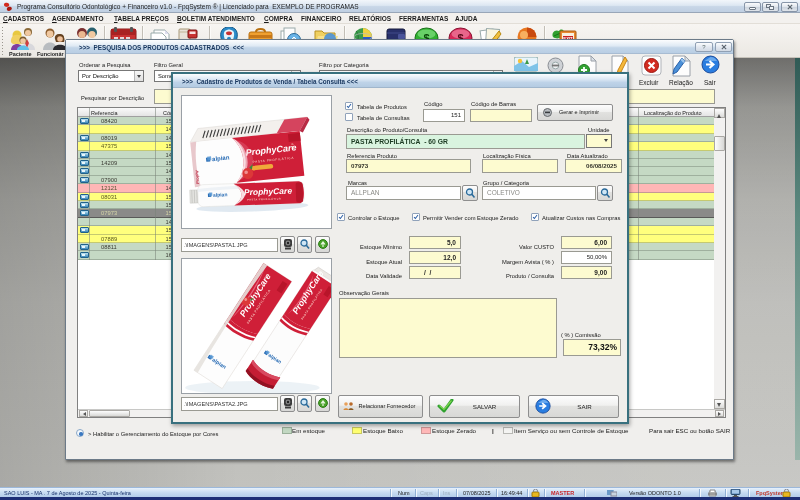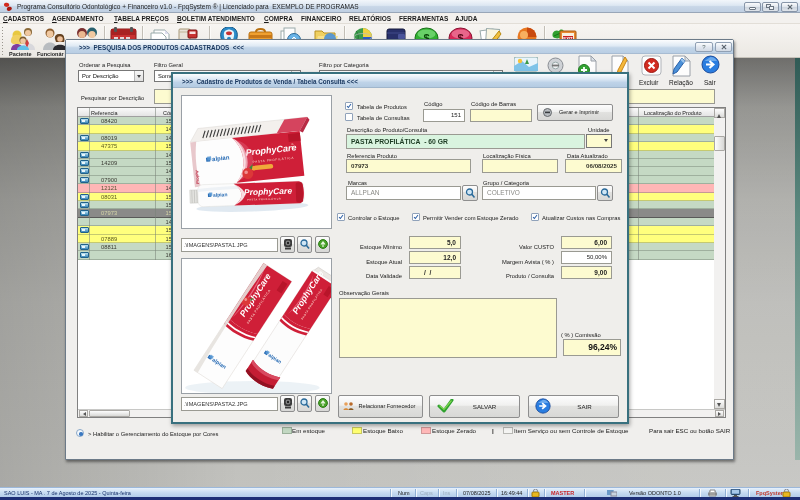--- a/index.html
+++ b/index.html
@@ -615,21 +615,21 @@
     <div class="lb" style="left:300px;top:184px;width:81px;text-align:right">Margem Avista ( % )</div>
     <div class="wi" style="left:388px;top:177px;width:51px;height:13px;font-size:6px;color:#222;text-align:right;line-height:11px;padding-right:4px">50,00%</div>
     <div class="lb" style="left:160px;top:198px;width:69px;text-align:right">Data Validade</div>
     <div class="yi" style="left:236px;top:192px;width:52px;height:13px;font-size:6.5px;font-weight:bold;color:#222;line-height:11px;padding-left:14px">/&nbsp;&nbsp;/</div>
     <div class="lb" style="left:300px;top:198px;width:81px;text-align:right">Produto / Consulta</div>
     <div class="yi" style="left:388px;top:192px;width:51px;height:13px;font-size:6.5px;font-weight:bold;color:#222;text-align:right;line-height:11px;padding-right:4px">9,00</div>
 
     <div class="lb" style="left:166px;top:215px">Observação Gerais</div>
     <div class="yi" style="left:166px;top:224px;width:218px;height:60px"></div>
     <div class="lb" style="left:388px;top:257px;font-size:5.8px">( % ) Comissão</div>
-    <div class="yi" style="left:390px;top:265px;width:58px;height:17px;font-size:8.5px;font-weight:bold;color:#111;text-align:right;line-height:15px;padding-right:3px">96,24%</div>
+    <div class="yi" style="left:390px;top:265px;width:58px;height:17px;font-size:8.5px;font-weight:bold;color:#111;text-align:right;line-height:15px;padding-right:3px">73,32%</div>
 
     <div class="btn" style="left:165px;top:321px;width:85px;height:23px;line-height:21px;padding-left:13px;font-size:5.6px">Relacionar Fornecedor</div>
     <svg class="ab" style="left:170px;top:327px" width="11" height="11" viewBox="0 0 11 11">
         <circle cx="3" cy="3" r="1.8" fill="#e8a05a"></circle>
         <circle cx="8" cy="3" r="1.8" fill="#b86a2a"></circle>
         <path d="M0.5 9 C0.5 6.5 5.5 6.5 5.5 9 Z" fill="#d88a3a"></path>
         <path d="M5.5 9 C5.5 6.5 10.5 6.5 10.5 9 Z" fill="#8a5a22"></path>
       </svg>
     <div class="btn" style="left:256px;top:321px;width:91px;height:23px;line-height:21px;padding-left:20px;font-size:6.2px">SALVAR</div>
     <svg class="ab" style="left:264px;top:325px" width="17" height="14" viewBox="0 0 17 14">

